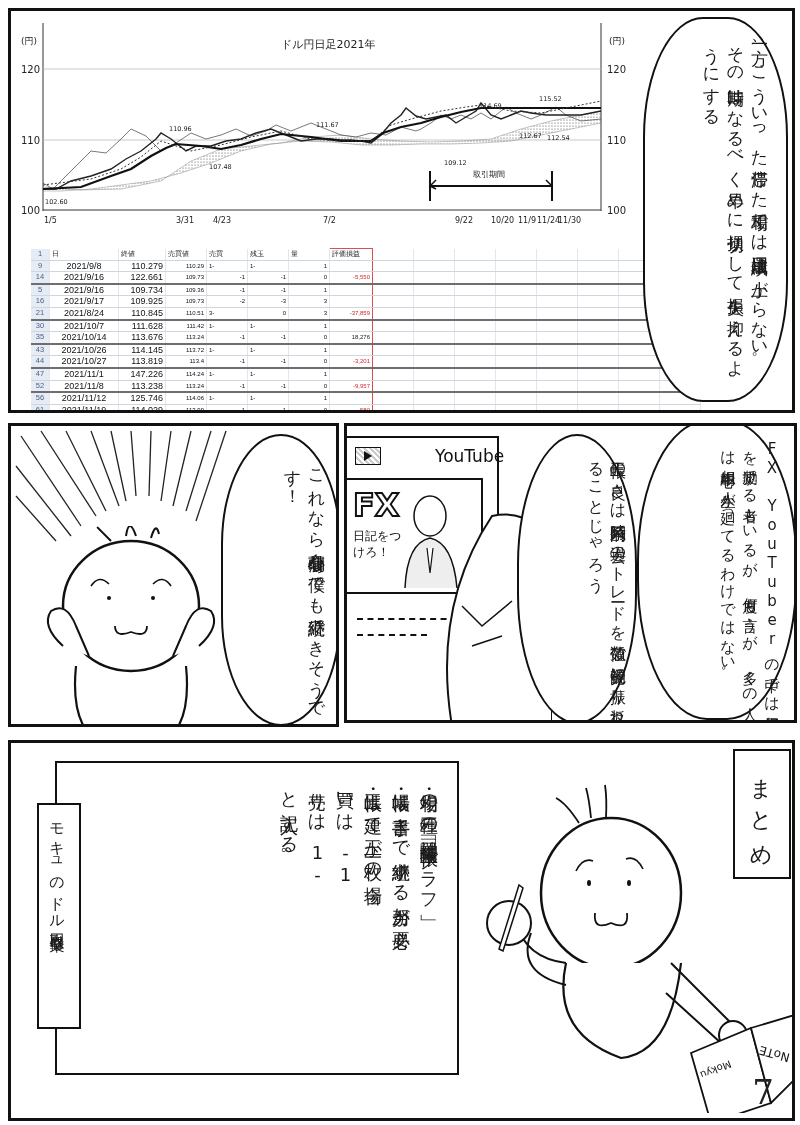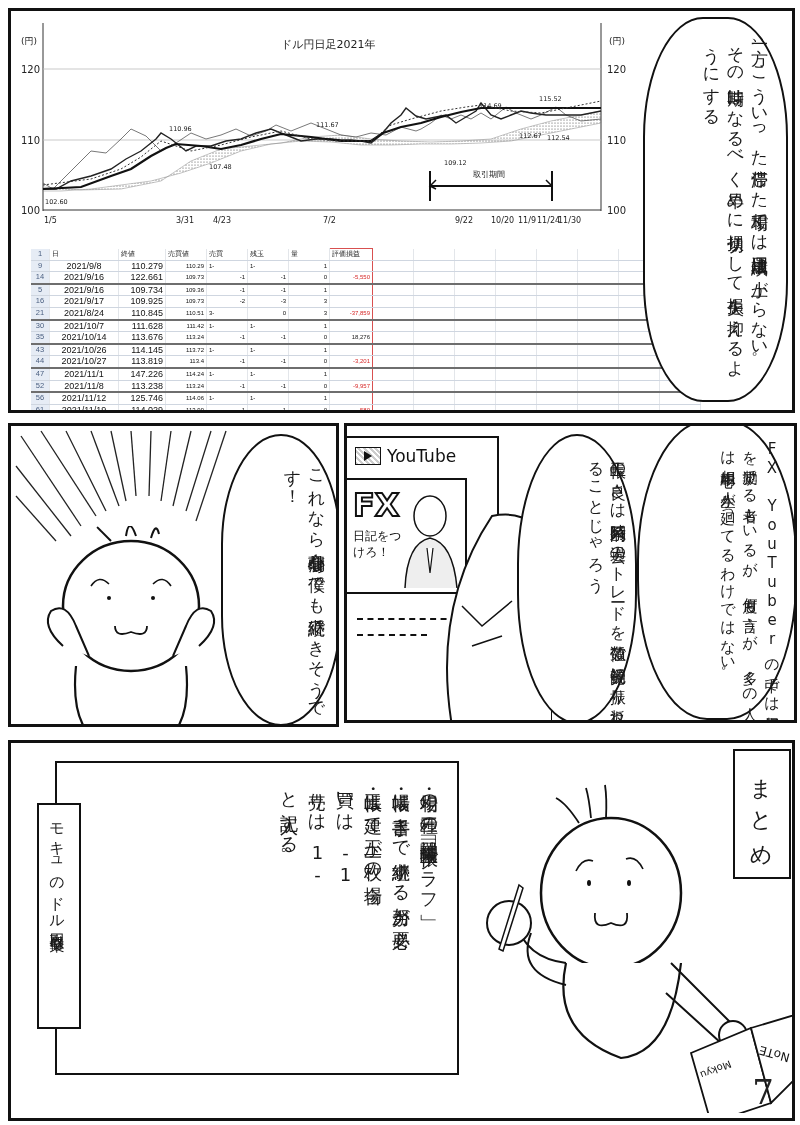--- a/index.html
+++ b/index.html
@@ -393,23 +393,23 @@
   </div>
 </div>
 
 <div class="panel" style="left:344px;top:423px;width:453px;height:300px;">
 
   <div style="position:absolute;left:0;top:10px;width:150px;height:290px;border-right:2px solid #111;border-top:2px solid #111;">
     <div style="position:absolute;left:8px;top:8px;display:flex;align-items:center;gap:6px;">
       <span style="display:inline-block;width:24px;height:16px;border:1.5px solid #111;background:repeating-linear-gradient(45deg,#ccc 0 2px,#fff 2px 4px);position:relative;">
         <span style="position:absolute;left:8px;top:3px;width:0;height:0;border-left:8px solid #111;border-top:5px solid transparent;border-bottom:5px solid transparent;"></span>
       </span>
-      <span style="font-size:17px;font-family:'DejaVu Sans',sans-serif;">YouTube</span>
+      <span style="font-size:17px;font-family:'DejaVu Sans',sans-serif;margin-left:48px;">YouTube</span>
     </div>
-    <div style="position:absolute;left:0;top:40px;width:118px;height:112px;border:2px solid #111;border-left:none;">
+    <div style="position:absolute;left:0;top:40px;width:118px;height:112px;border:2px solid #111;border-left:none;padding-left:16px;">
       <div style="position:absolute;left:6px;top:6px;font-size:32px;font-weight:bold;color:#fff;-webkit-text-stroke:2px #111;">FX</div>
       <div style="position:absolute;left:6px;top:48px;width:50px;font-size:12px;line-height:16px;font-family:Liberation Serif, serif;">日記をつけろ！</div>
       <svg width="70" height="100" style="position:absolute;left:48px;top:8px;">
         <ellipse cx="35" cy="28" rx="16" ry="20" fill="#fff" stroke="#111" stroke-width="1.5"></ellipse>
         <path d="M10,100 Q12,55 35,50 Q58,55 62,100" fill="#eee" stroke="#111" stroke-width="1.5"></path>
         <path d="M32,60 L35,85 L38,60" fill="#fff" stroke="#111" stroke-width="1.2"></path>
       </svg>
     </div>
     <div style="position:absolute;left:10px;top:180px;width:100px;border-top:2px dashed #111;"></div>
     <div style="position:absolute;left:10px;top:196px;width:70px;border-top:2px dashed #111;"></div>

